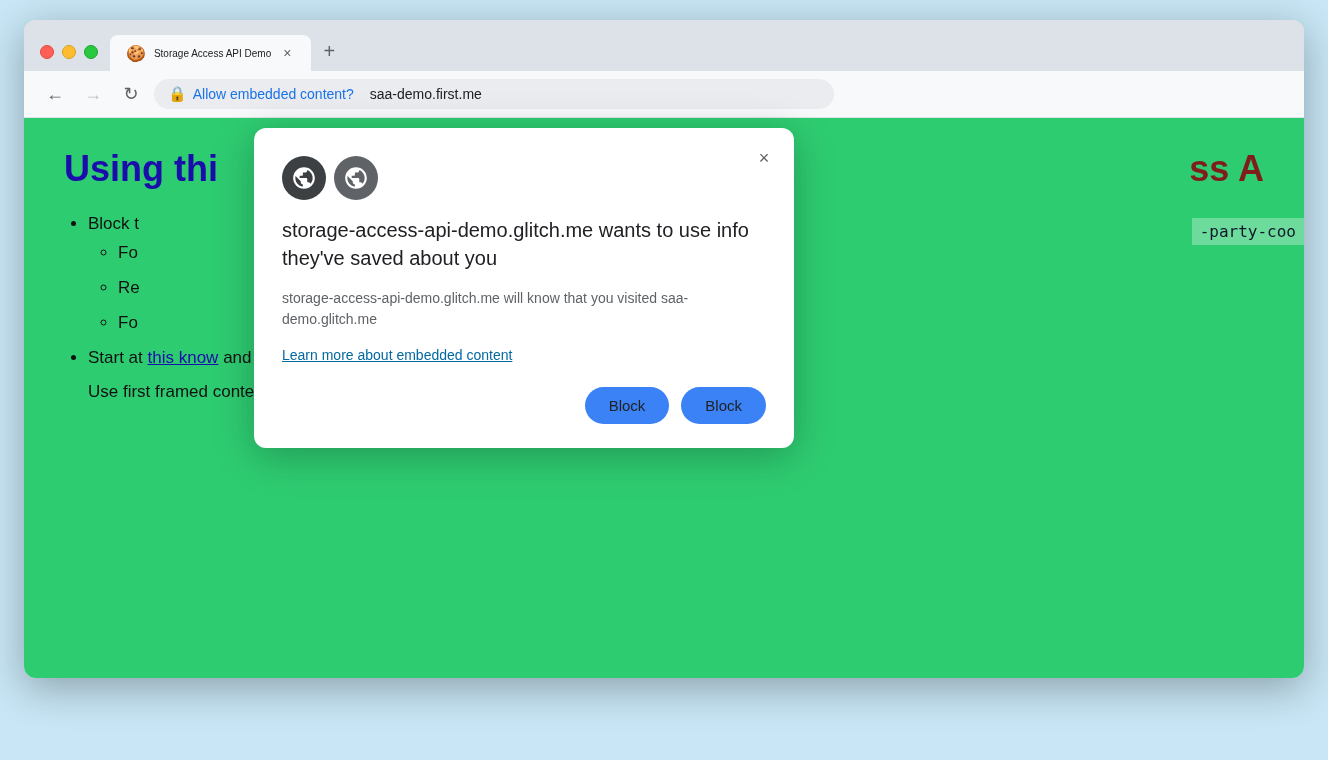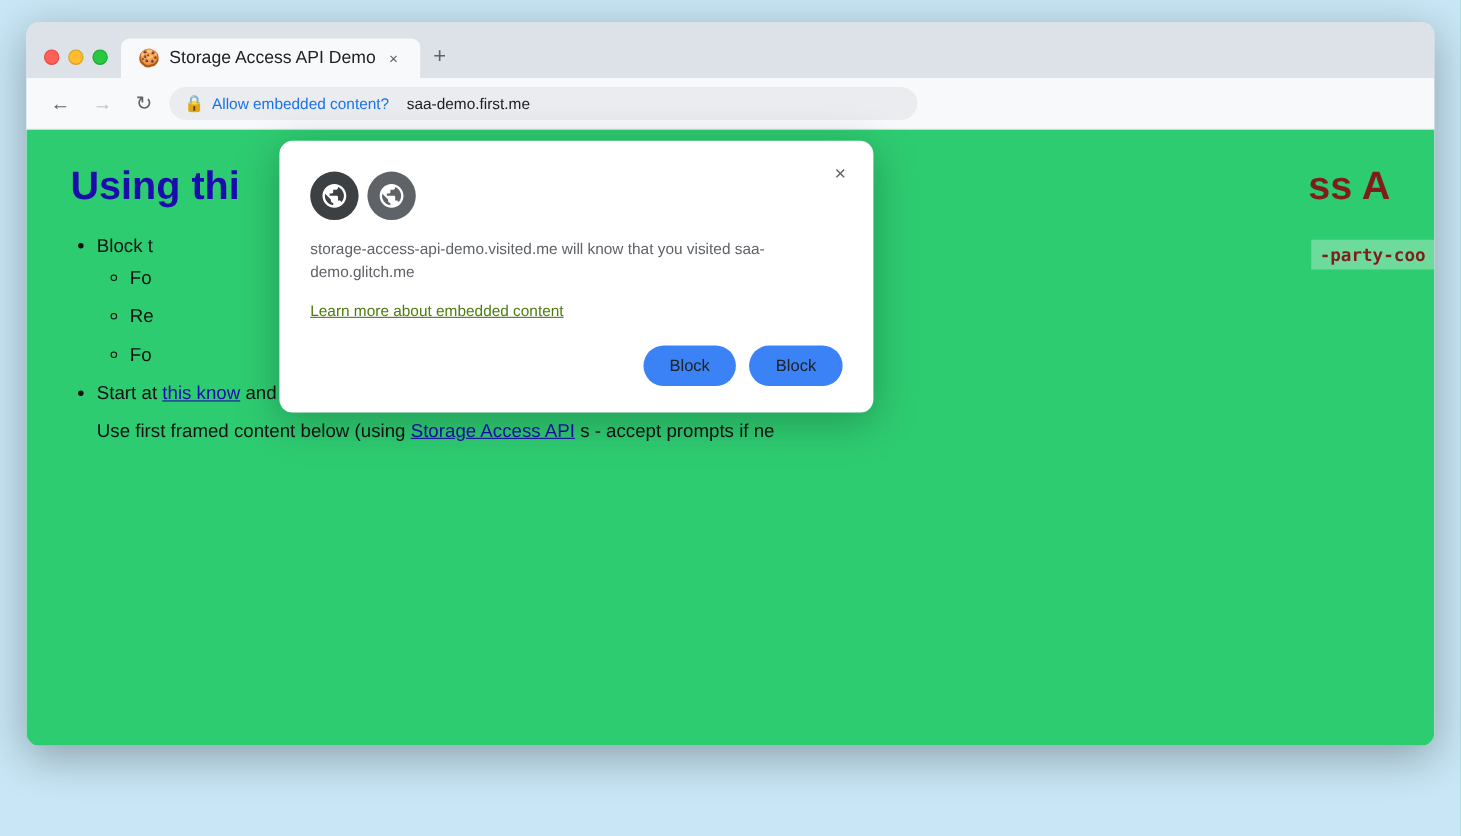--- a/index.html
+++ b/index.html
@@ -57,21 +57,21 @@
       gap: 8px;
       min-width: 200px;
       position: relative;
     }
 
     .tab-favicon {
       font-size: 16px;
     }
 
     .tab-title {
-      font-size: 16px;
+      font-size: 10px;
       color: #202124;
       flex: 1;
     }
 
     .tab-close {
       color: #5f6368;
       font-size: 14px;
       cursor: pointer;
       padding: 2px 4px;
       border-radius: 50%;
@@ -248,21 +248,21 @@
     }
 
     .modal-description {
       font-size: 14px;
       color: #5f6368;
       line-height: 1.5;
       margin-bottom: 16px;
     }
 
     .modal-link {
-      color: #4d7c0f;
+      color: #0369a1;
       text-decoration: underline;
       font-size: 14px;
       cursor: pointer;
       display: inline-block;
       margin-bottom: 24px;
     }
 
     .modal-actions {
       display: flex;
       justify-content: flex-end;
@@ -342,21 +342,21 @@
         <a class="link-blue">this know</a>
         <span> and set a cookie value for the foo cookie.</span>
       </li>
       <li style="overflow:hidden; white-space:nowrap;">
         <span>Use first framed content below (using </span>
         <a class="link-blue">Storage Access API</a>
         <span>s - accept prompts if ne</span>
       </li>
     </ul>
 
-    <div style="position:absolute; right:0; top:100px; color:#7f1d1d; font-size:16px; font-family:monospace; background:rgba(255,255,255,0.3); padding:4px 8px;font-weight:bold;">
+    <div style="position:absolute; right:0; top:100px; color:#0f172a; font-size:16px; font-family:monospace; background:rgba(255,255,255,0.3); padding:4px 8px;">
       <span>-party-coo</span>
     </div>
 
     <div class="modal-overlay">
       <div class="modal-dialog">
 
         
         <div class="modal-close">
           <span>×</span>
         </div>
@@ -369,23 +369,24 @@
             </svg>
           </div>
           <div class="globe-icon" style="background:#5f6368;">
             <svg width="26" height="26" viewBox="0 0 24 24" fill="white" xmlns="http://www.w3.org/2000/svg">
               <path d="M12 2C6.48 2 2 6.48 2 12s4.48 10 10 10 10-4.48 10-10S17.52 2 12 2zm-1 17.93c-3.95-.49-7-3.85-7-7.93 0-.62.08-1.21.21-1.79L9 15v1c0 1.1.9 2 2 2v1.93zm6.9-2.54c-.26-.81-1-1.39-1.9-1.39h-1v-3c0-.55-.45-1-1-1H8v-2h2c.55 0 1-.45 1-1V7h2c1.1 0 2-.9 2-2v-.41c2.93 1.19 5 4.06 5 7.41 0 2.08-.8 3.97-2.1 5.39z"></path>
             </svg>
           </div>
         </div>
 
         
-
-        
-        <div class="modal-description">storage-access-api-demo.visited.me will know that you visited saa-demo.glitch.me</div>
+        <div class="modal-title">storage-access-api-demo.glitch.me wants to use info they've saved about you</div>
+
+        
+        <div class="modal-description">storage-access-api-demo.glitch.me will know that you visited saa-demo.glitch.me</div>
 
         
         <a class="modal-link">Learn more about embedded content</a>
 
         
         <div class="modal-actions">
           <button class="btn-modal">Block</button>
           <button class="btn-modal">Block</button>
         </div>
 

